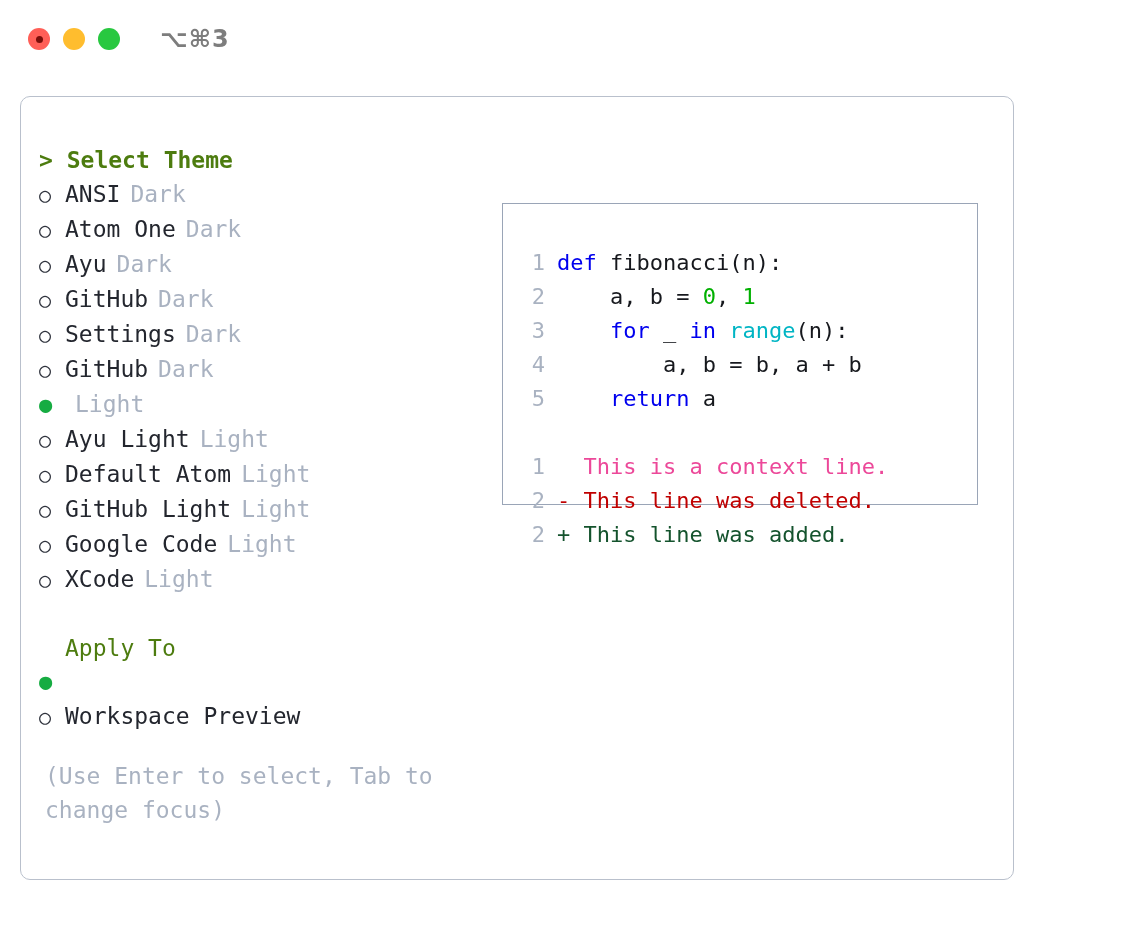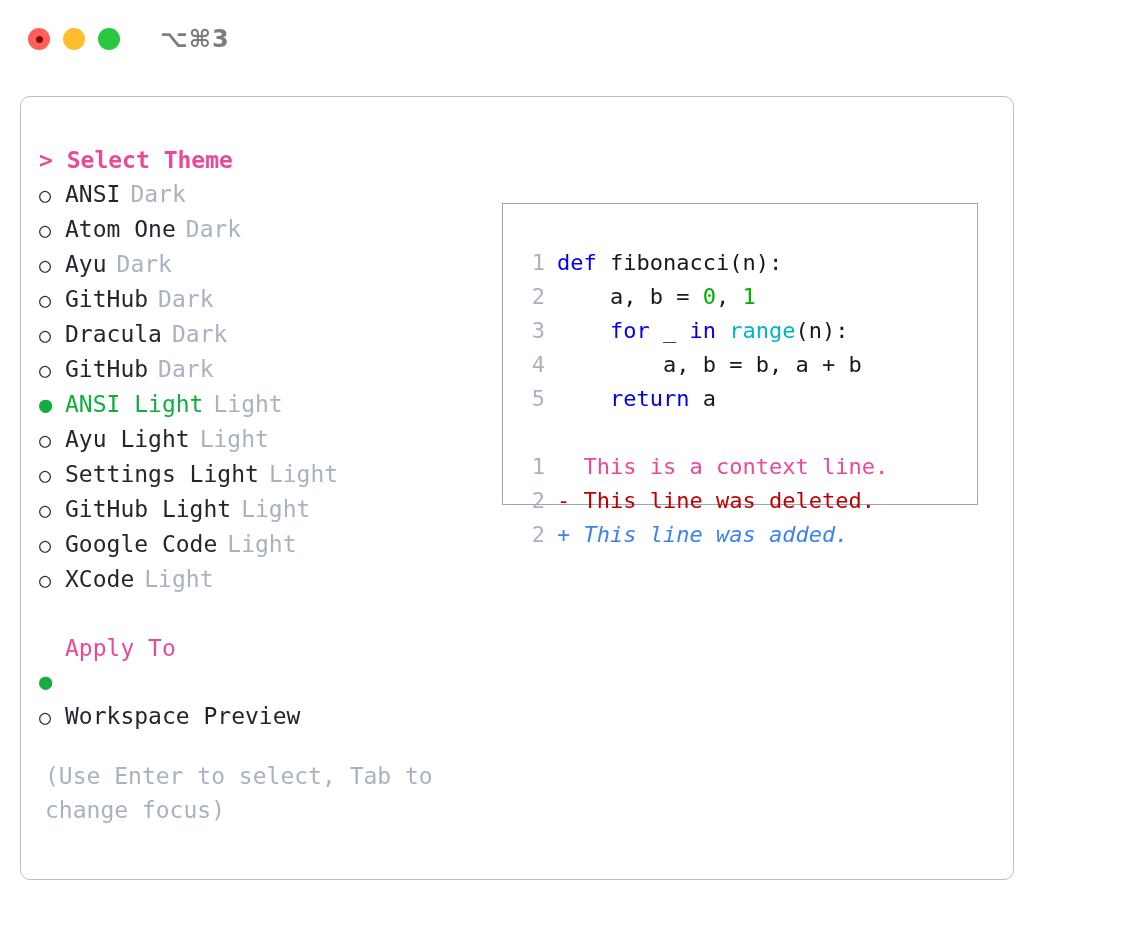--- a/index.html
+++ b/index.html
@@ -89,21 +89,21 @@
   #theme-column {
     position: absolute;
     left: 18px;
     top: 46px;
     width: 440px;
   }
 
   .section-header {
     font-size: 23px;
     line-height: 34px;
-    color: #ec4899;
+    color: #4d7c0f;
     white-space: pre;
   }
   .section-header.bold { font-weight: bold; }
 
   .opt-row {
     display: flex;
     align-items: baseline;
     font-size: 23px;
     line-height: 34px;
     white-space: pre;
@@ -189,21 +189,21 @@
   }
   .tok-kw   { color: #0000ee; }
   .tok-fn   { color: #00b5c4; }
   .tok-num  { color: #00b000; }
   .tok-plain{ color: #16181d; }
 
   .blank-line { height: 34px; }
 
   .diff-ctx  { color: #ec4899; }
   .diff-del  { color: #c00000; }
-  .diff-add  { color: #3b82f6; font-style: italic; }
+  .diff-add  { color: #14532d; }
 </style>
 </head>
 <body>
 
 <div id="app-window">
 
   <div id="title-bar">
     <div class="traffic-lights">
       <div class="tl tl-close"></div>
       <div class="tl tl-min"></div>
@@ -217,25 +217,25 @@
 
       <div id="theme-column">
 
         <div class="section-header bold"><span>&gt; </span><span>Select Theme</span></div>
 
         <div id="theme-list">
             <div class="opt-row"><span class="opt-bullet">○</span><span class="opt-label">ANSI</span><span class="opt-suffix">Dark</span></div>
             <div class="opt-row"><span class="opt-bullet">○</span><span class="opt-label">Atom One</span><span class="opt-suffix">Dark</span></div>
             <div class="opt-row"><span class="opt-bullet">○</span><span class="opt-label">Ayu</span><span class="opt-suffix">Dark</span></div>
             <div class="opt-row"><span class="opt-bullet">○</span><span class="opt-label">GitHub</span><span class="opt-suffix">Dark</span></div>
-            <div class="opt-row"><span class="opt-bullet">○</span><span class="opt-label">Dracula</span><span class="opt-suffix">Dark</span></div>
+            <div class="opt-row"><span class="opt-bullet">○</span><span class="opt-label">Settings</span><span class="opt-suffix">Dark</span></div>
             <div class="opt-row"><span class="opt-bullet">○</span><span class="opt-label">GitHub</span><span class="opt-suffix">Dark</span></div>
-            <div class="opt-row"><span class="opt-bullet sel">●</span><span class="opt-label sel">ANSI Light</span><span class="opt-suffix sel">Light</span></div>
+            <div class="opt-row"><span class="opt-bullet sel">●</span><span class="opt-suffix sel">Light</span></div>
             <div class="opt-row"><span class="opt-bullet">○</span><span class="opt-label">Ayu Light</span><span class="opt-suffix">Light</span></div>
-            <div class="opt-row"><span class="opt-bullet">○</span><span class="opt-label">Settings Light</span><span class="opt-suffix">Light</span></div>
+            <div class="opt-row"><span class="opt-bullet">○</span><span class="opt-label">Default Atom</span><span class="opt-suffix">Light</span></div>
             <div class="opt-row"><span class="opt-bullet">○</span><span class="opt-label">GitHub Light</span><span class="opt-suffix">Light</span></div>
             <div class="opt-row"><span class="opt-bullet">○</span><span class="opt-label">Google Code</span><span class="opt-suffix">Light</span></div>
             <div class="opt-row"><span class="opt-bullet">○</span><span class="opt-label">XCode</span><span class="opt-suffix">Light</span></div>
           </div>
 
         <div class="spacer-row"></div>
 
         <div class="section-header" id="apply-to-header">Apply To</div>
 
         <div id="apply-to-list">

